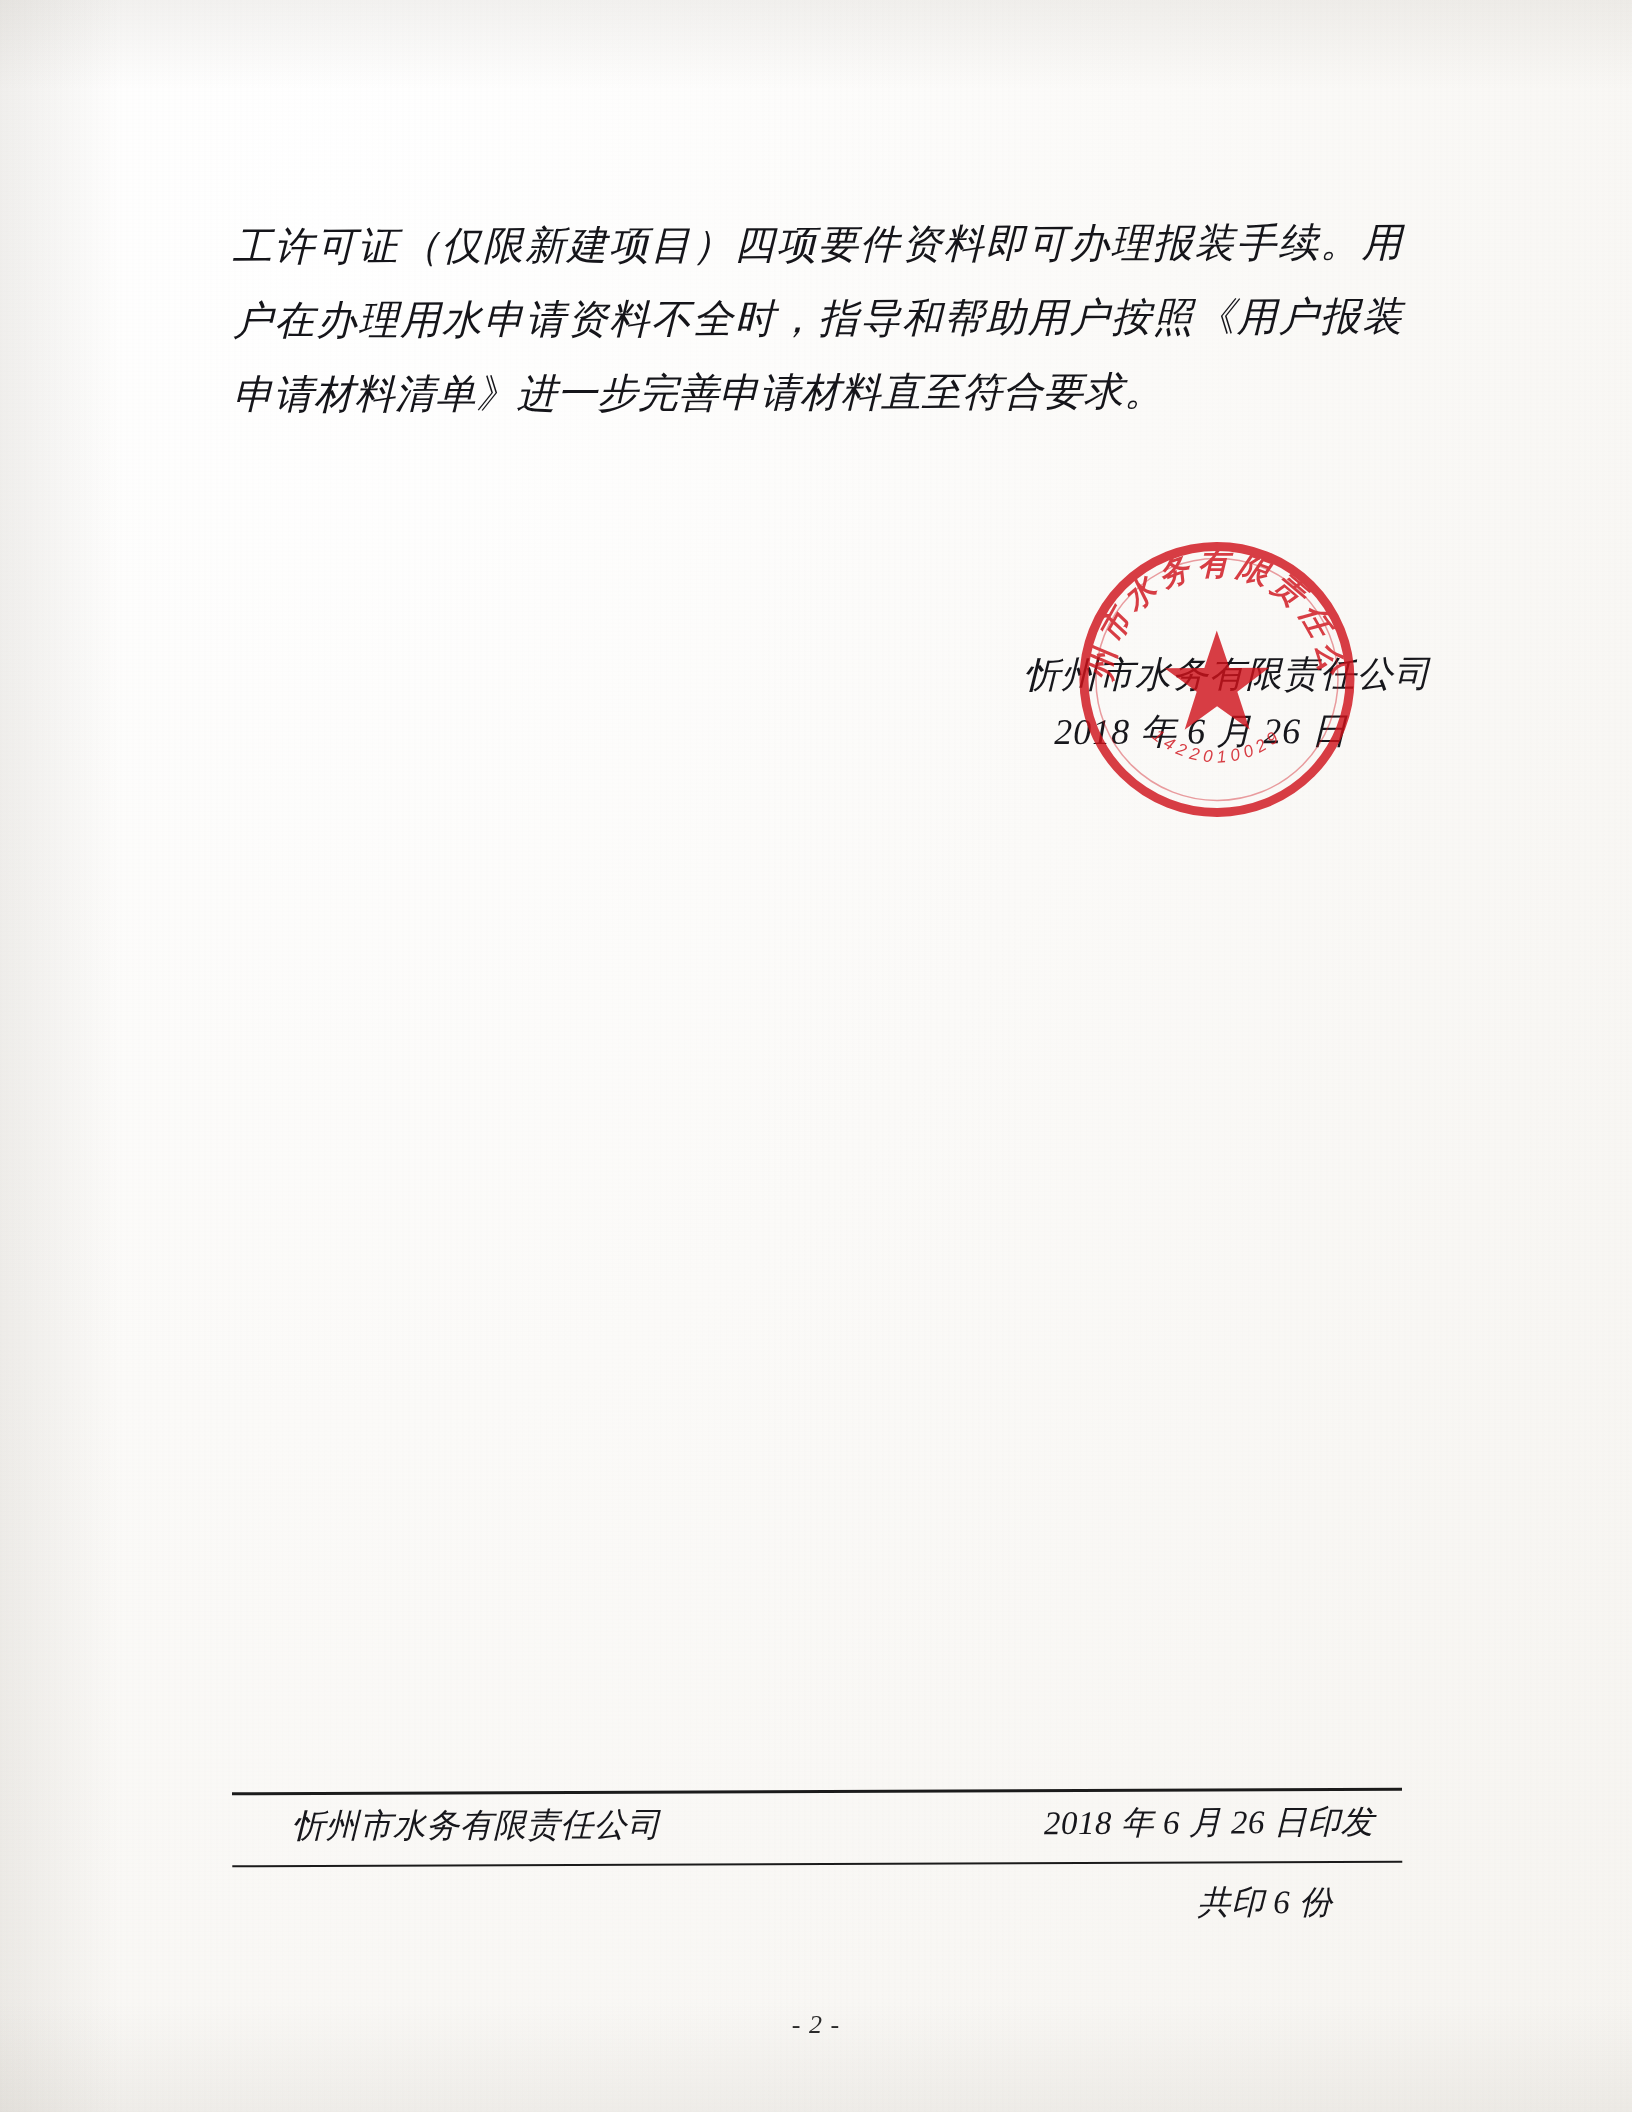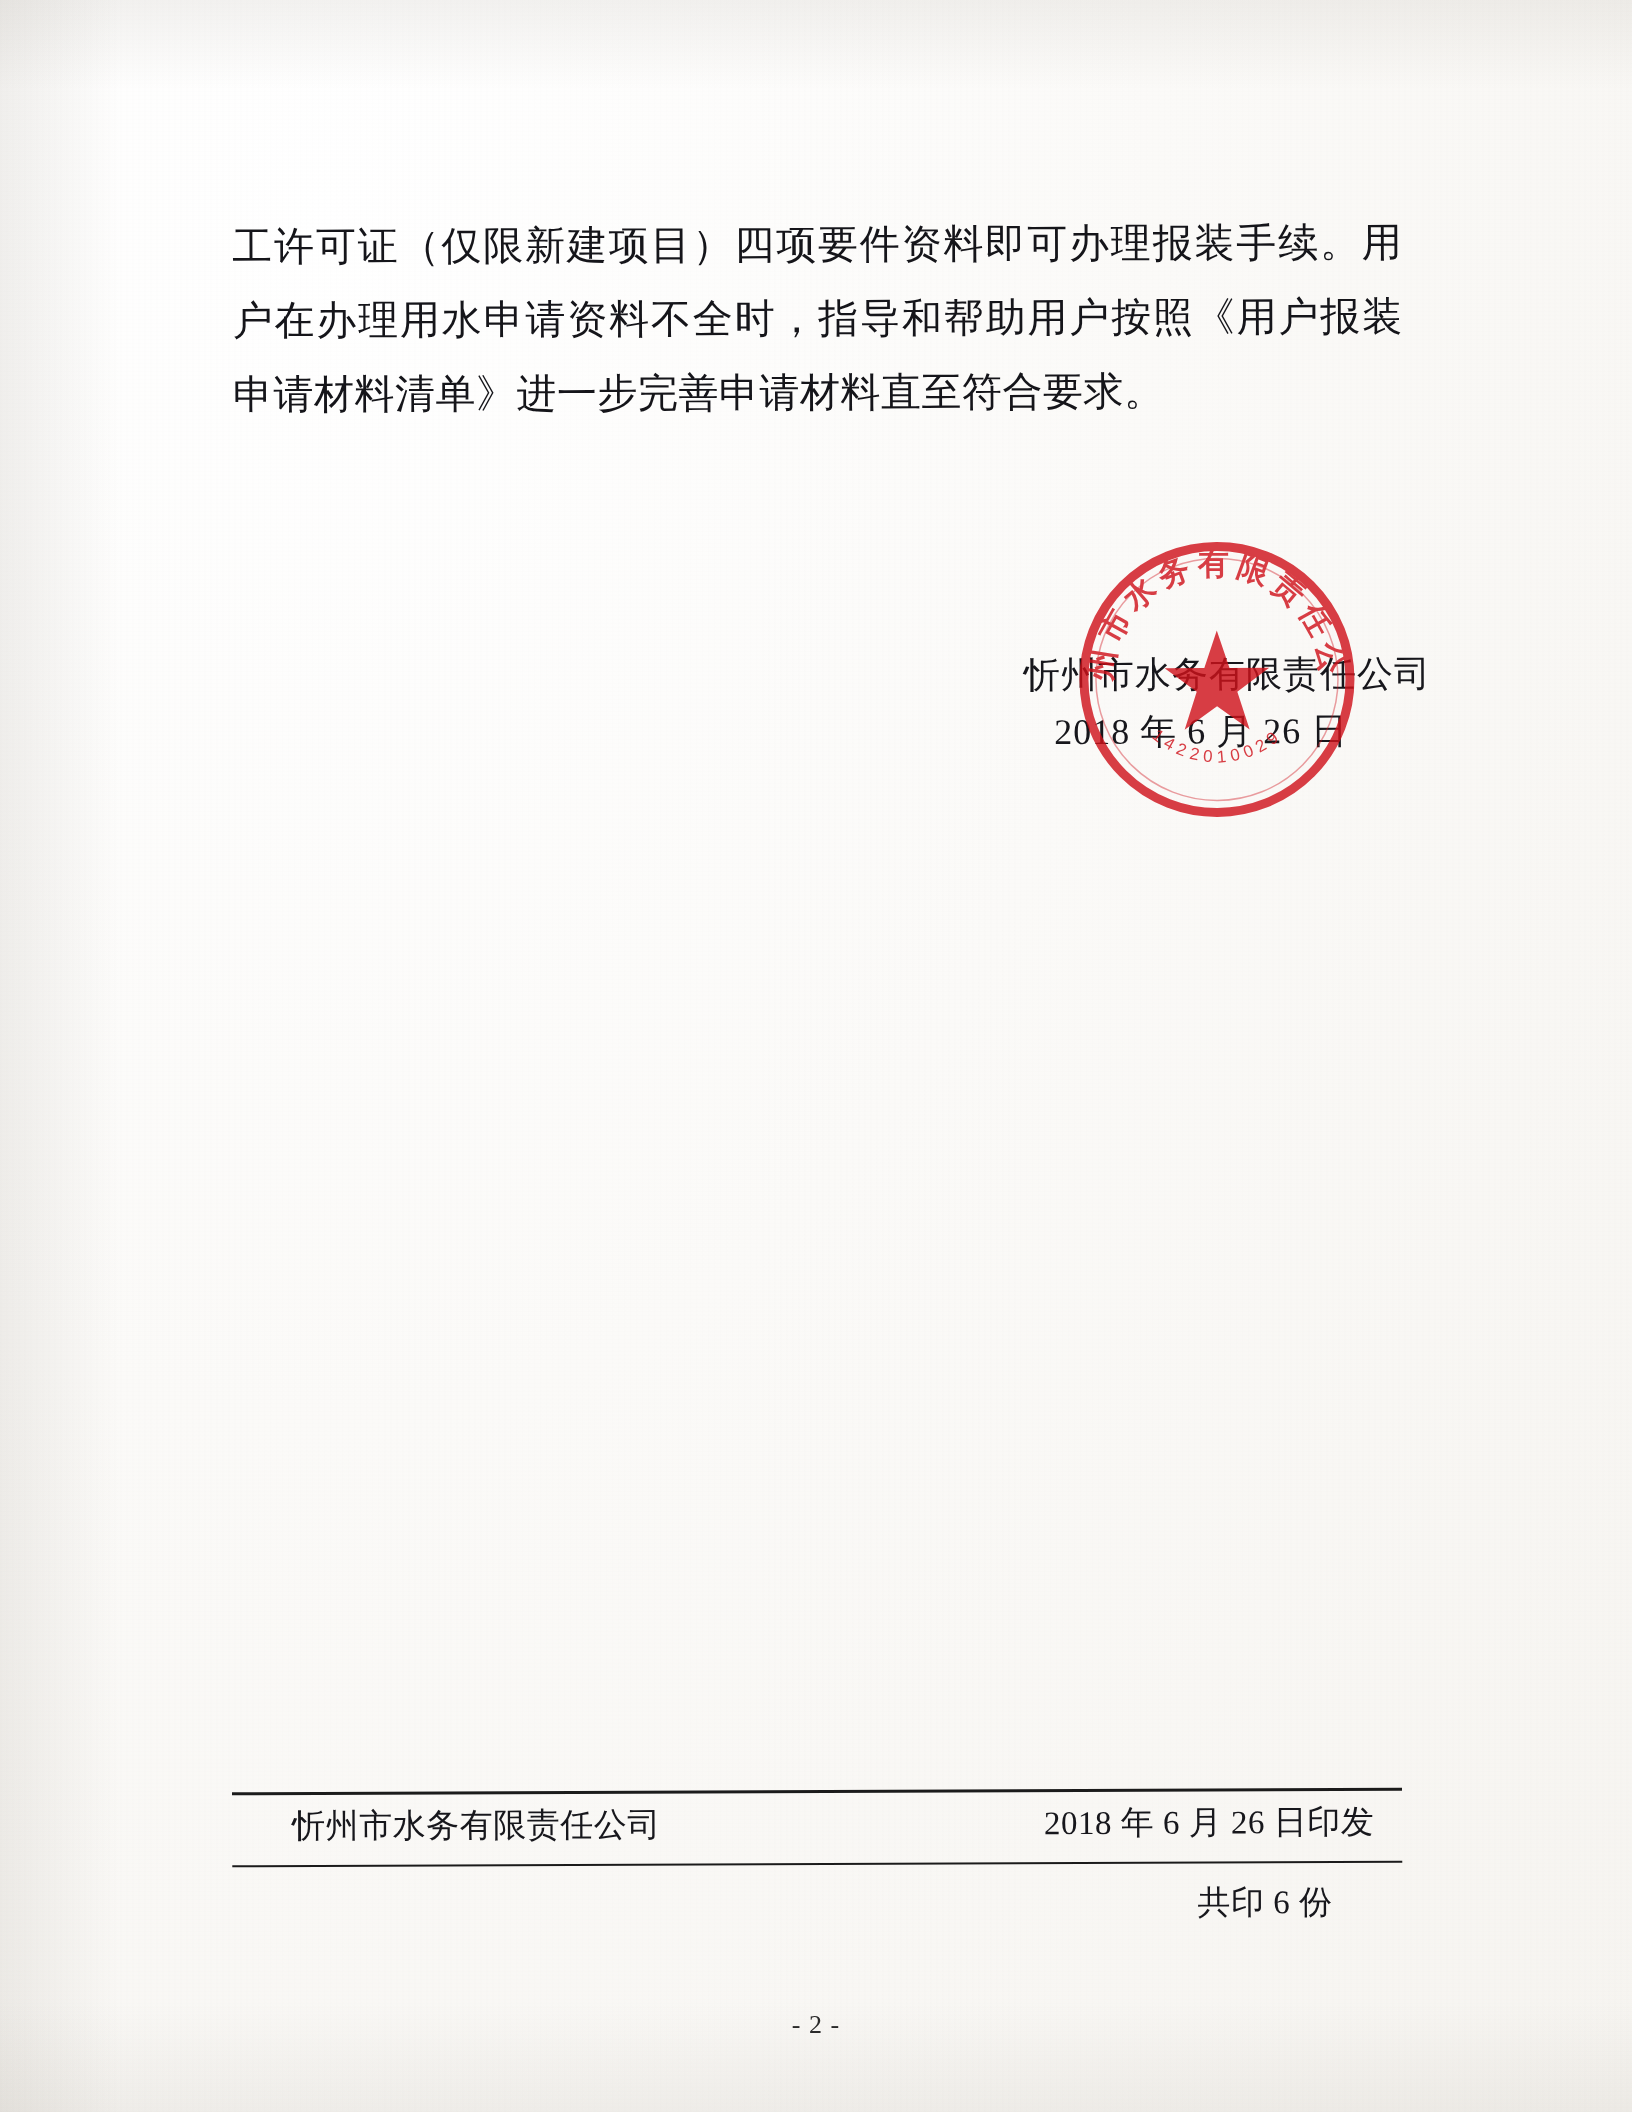--- a/index.html
+++ b/index.html
@@ -14,20 +14,21 @@
     color: #1a1a1a;
     position: relative;
     overflow: hidden;
   }
   .page {
     position: absolute;
     inset: 0;
     background: #fbfaf7;
     background-image:
       radial-gradient(ellipse at 20% 10%, #ffffff 0%, #fbfaf8 45%, #f6f4f0 100%);
+    font-style: italic;
   }
   .paper-noise {
     position: absolute;
     inset: 0;
     opacity: 0.5;
     pointer-events: none;
     background-image:
       repeating-linear-gradient(0deg, rgba(0,0,0,0.012) 0px, rgba(0,0,0,0) 2px, rgba(0,0,0,0) 4px),
       repeating-linear-gradient(90deg, rgba(0,0,0,0.010) 0px, rgba(0,0,0,0) 3px, rgba(0,0,0,0) 6px);
   }

